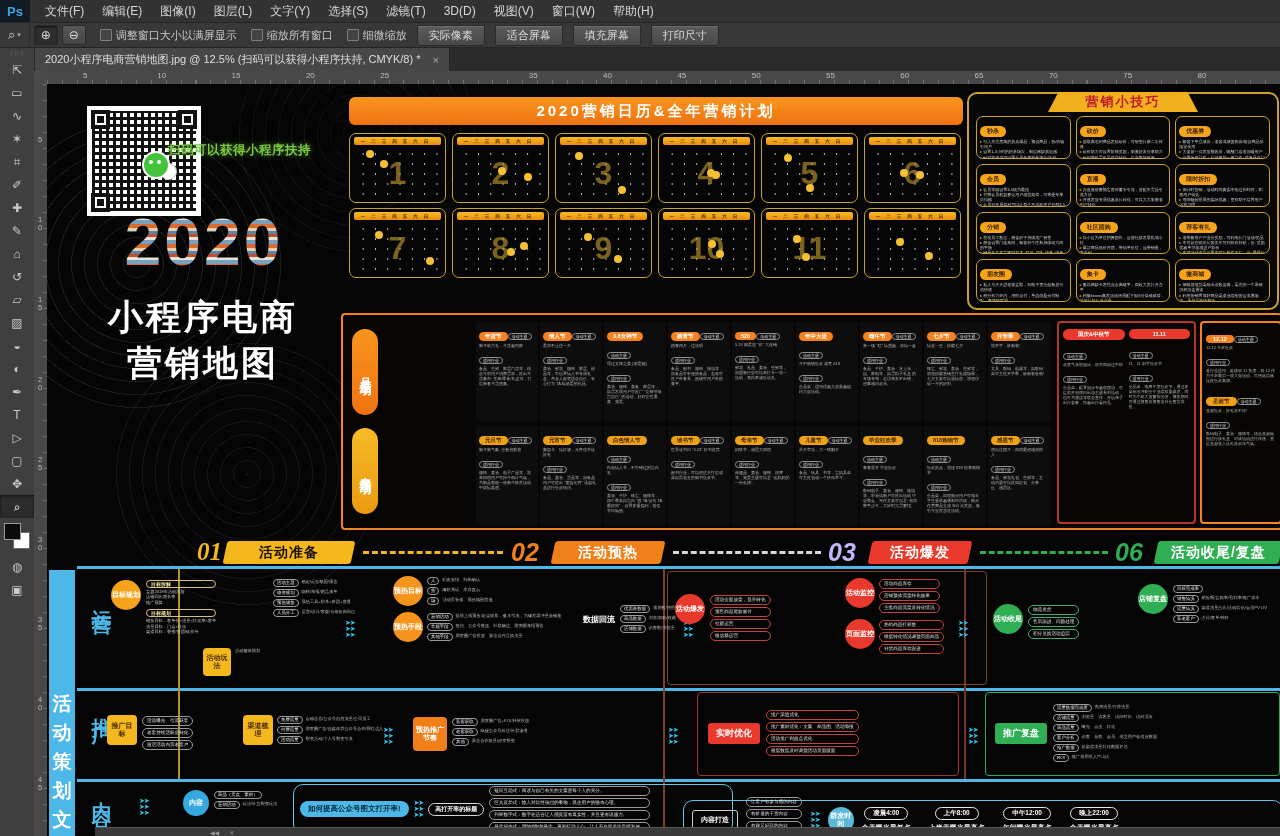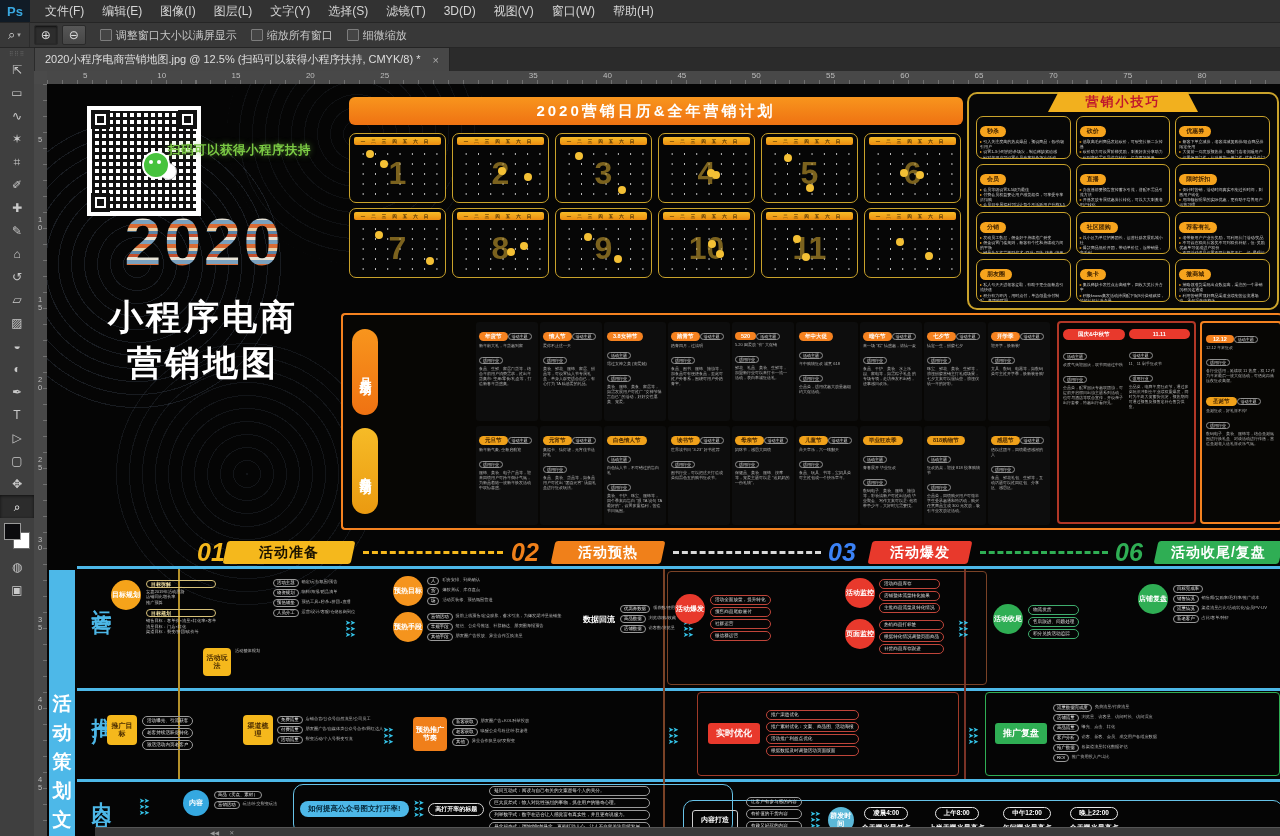--- a/index.html
+++ b/index.html
@@ -197,20 +197,26 @@
           <span>调整窗口大小以满屏显示</span>
         </div>
         <div class="chk">
           <span class="chkbox"></span>
           <span>缩放所有窗口</span>
         </div>
         <div class="chk">
           <span class="chkbox"></span>
           <span>细微缩放</span>
         </div>
+      </div>
+    <div id="optbtns" style="display:flex">
+        <div class="obtn">实际像素</div>
+        <div class="obtn">适合屏幕</div>
+        <div class="obtn">填充屏幕</div>
+        <div class="obtn">打印尺寸</div>
       </div>
   </div>
 
   <div class="tabbar">
     <div class="tab">
       <span>2020小程序电商营销地图.jpg @ 12.5% (扫码可以获得小程序扶持, CMYK/8) *</span>
       <span class="tclose">×</span>
     </div>
   </div>
 
@@ -446,31 +452,31 @@
           <div class="bcol"><div class="bpill">11.11</div><div class="chip">活动主题</div><div class="ctext">11、11 剁手狂欢节</div><div class="chip">适用行业</div><div class="ctext">全品类，电商年度狂欢节，通过多类玩法冲刺全年业绩双重爆发，同时为年终大促蓄势沉淀，预热期间可通过预售及预售定补仓售货供应。</div></div>
         </div>
       <div class="sidebox" id="sidebox">
           <div class="scard"><div class="spill sp1">12.12</div><div class="chip">活动主题</div><div class="ctext">12.12 年末狂欢</div><div class="chip">适用行业</div><div class="ctext">各行业适用，延续双 11 热度，双 12 作为年末最后一波大促活动，可借此再掀连夜狂欢高潮。</div></div>
           <div class="scard"><div class="spill sp2">圣诞节</div><div class="chip">活动主题</div><div class="ctext">圣诞狂欢，好礼派不停!</div><div class="chip">适用行业</div><div class="ctext">数码电子、美妆、服饰等，结合圣诞氛围进行换礼盒、对谈活动进行传播，营造圣诞老人送礼派欢乐气氛。</div></div>
         </div>
     </div>
 
     <div class="flow">
       <div id="phases">
-          <div class="phnum" style="left: 150px; color: rgb(245, 184, 28);">01</div>
+          <div class="phnum" style="left: 150px; color: rgb(245, 184, 28); font-family: Liberation Serif, serif;">01</div>
           <div class="phban" style="left: 178px; width: 128px; background: rgb(245, 184, 28);">
             <span style="color: rgb(26, 18, 0);">活动准备</span>
           </div>
           <div class="phdash" style="left: 316px; width: 140px; border-color: rgb(245, 184, 28);"></div>
           <div class="phnum" style="left: 464px; color: rgb(240, 128, 26);">02</div>
           <div class="phban" style="left: 506px; width: 110px; background: rgb(240, 128, 26);">
             <span style="color: rgb(255, 255, 255);">活动预热</span>
           </div>
           <div class="phdash" style="left: 626px; width: 148px; border-color: rgb(216, 216, 216);"></div>
-          <div class="phnum" style="left: 781px; color: #3b82f6;">03</div>
+          <div class="phnum" style="left: 781px; color: #c4b5fd;">03</div>
           <div class="phban" style="left: 823px; width: 100px; background: rgb(232, 57, 44);">
             <span style="color: rgb(255, 255, 255);">活动爆发</span>
           </div>
           <div class="phdash" style="left: 933px; width: 128px; border-color: rgb(47, 174, 84);"></div>
           <div class="phnum" style="left: 1068px; color: rgb(47, 174, 84);">06</div>
           <div class="phban" style="left: 1109px; width: 125px; background: rgb(47, 174, 84);">
             <span style="color: rgb(255, 255, 255);">活动收尾/复盘</span>
           </div>
         </div>
       <div class="sideblue" id="sideblue">

